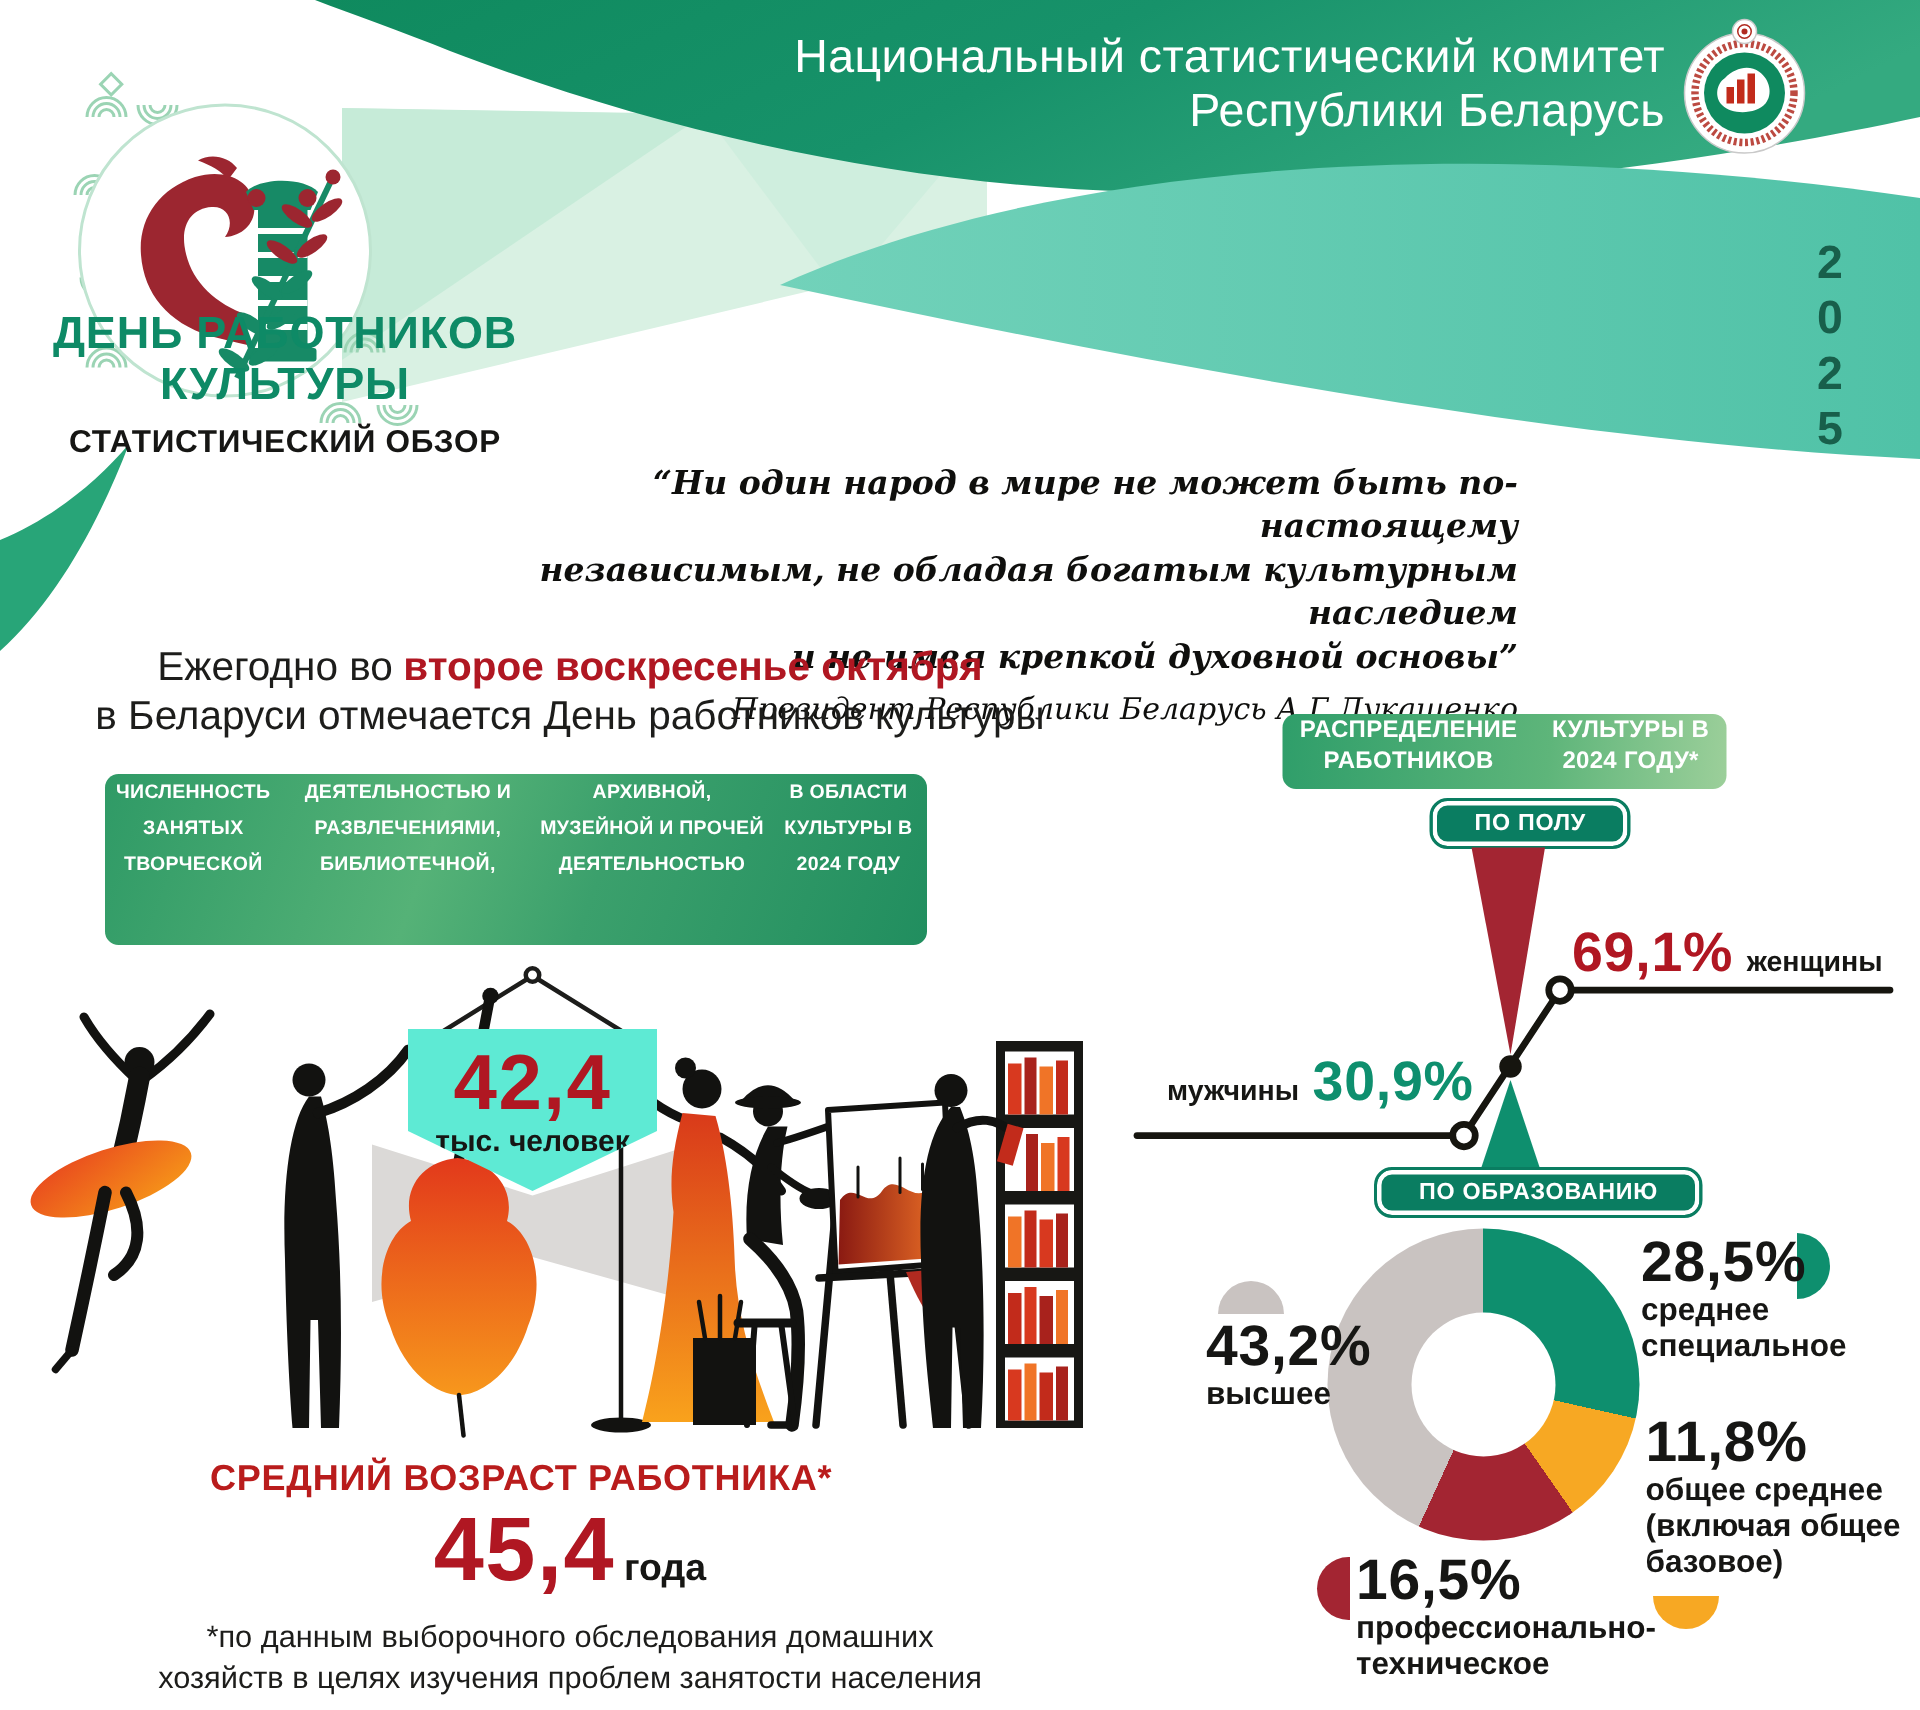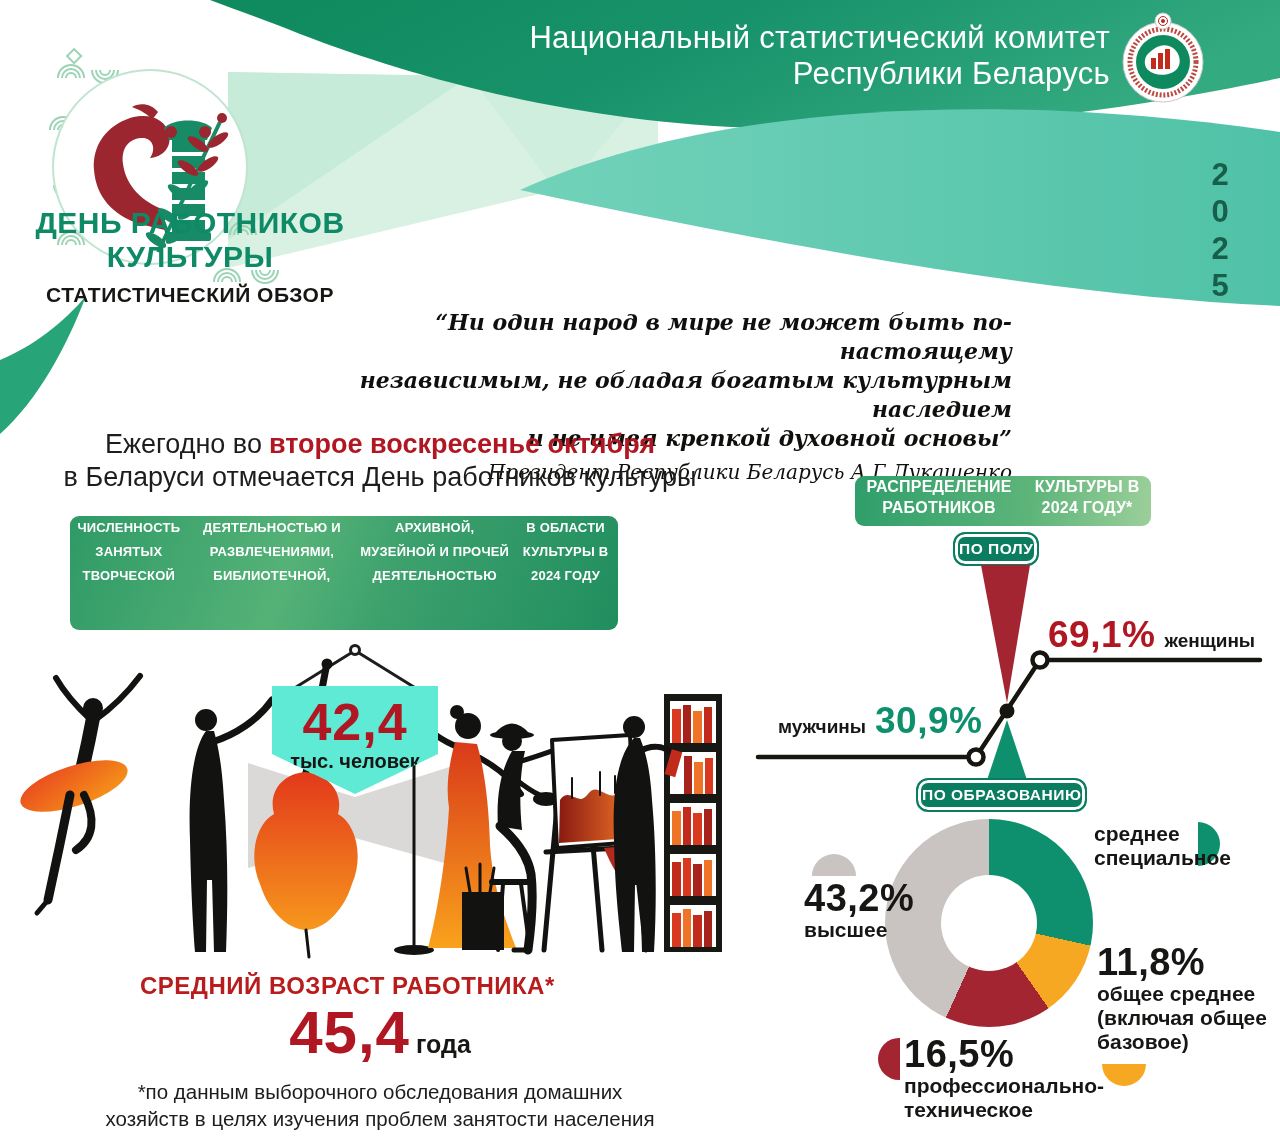--- a/index.html
+++ b/index.html
@@ -45,21 +45,21 @@
 
   .age-label{position:absolute;left:140px;top:972px;width:480px;text-align:left;
              font-size:24px;font-weight:700;color:#b91c1c;letter-spacing:.5px;}
   .age-row{position:absolute;left:140px;top:998px;width:480px;text-align:center;}
   .age-row .val{font-size:60px;font-weight:800;color:#b01722;letter-spacing:1px;}
   .age-row .unit{font-size:25px;font-weight:700;color:#161614;margin-left:6px;}
   .footnote{position:absolute;left:55px;top:1078px;width:650px;text-align:center;
             font-size:20.5px;line-height:27px;color:#1d1d1b;}
 
   .pill{position:absolute;background:#0a7d61;color:#fff;font-weight:700;font-size:15.5px;
-        letter-spacing:.5px;padding:6px 4px;border-radius:12px;border:2px solid #0a7d61;
+        letter-spacing:.5px;padding:6px 28px;border-radius:12px;border:2px solid #0a7d61;
         box-shadow:inset 0 0 0 3px #fff;text-align:center;}
 
   .glabel{font-size:19px;font-weight:700;color:#161614;}
   .gval{font-size:37px;font-weight:800;letter-spacing:.5px;}
   .row-baseline{display:flex;align-items:baseline;gap:9px;}
 
   .donut{position:absolute;left:885px;top:819px;width:208px;height:208px;border-radius:50%;}
   .donut-hole{position:absolute;left:56px;top:56px;width:96px;height:96px;border-radius:50%;background:#fff;}
 
   .seg-label .v{font-size:38px;line-height:40px;font-weight:800;color:#161614;letter-spacing:.5px;}
@@ -408,20 +408,21 @@
   </div>
 
   <div class="deco up" style="left: 812px; top: 854px; width: 44px; height: 22px; background-color: rgb(201, 195, 193);"></div>
   <div class="seg-label abs" style="left:804px;top:878px;width:170px;">
     <div class="v">43,2%</div>
     <div class="t">высшее</div>
   </div>
 
   <div class="deco right" style="left: 1198px; top: 822px; width: 22px; height: 44px; background-color: rgb(14, 143, 110);"></div>
   <div class="seg-label abs" style="left:1094px;top:822px;width:170px;">
+    <div class="v">28,5%</div>
     <div class="t">среднее</div>
     <div class="t">специальное</div>
   </div>
 
   <div class="seg-label abs" style="left:1097px;top:942px;width:180px;">
     <div class="v">11,8%</div>
     <div class="t">общее среднее</div>
     <div class="t">(включая общее</div>
     <div class="t">базовое)</div>
   </div>

